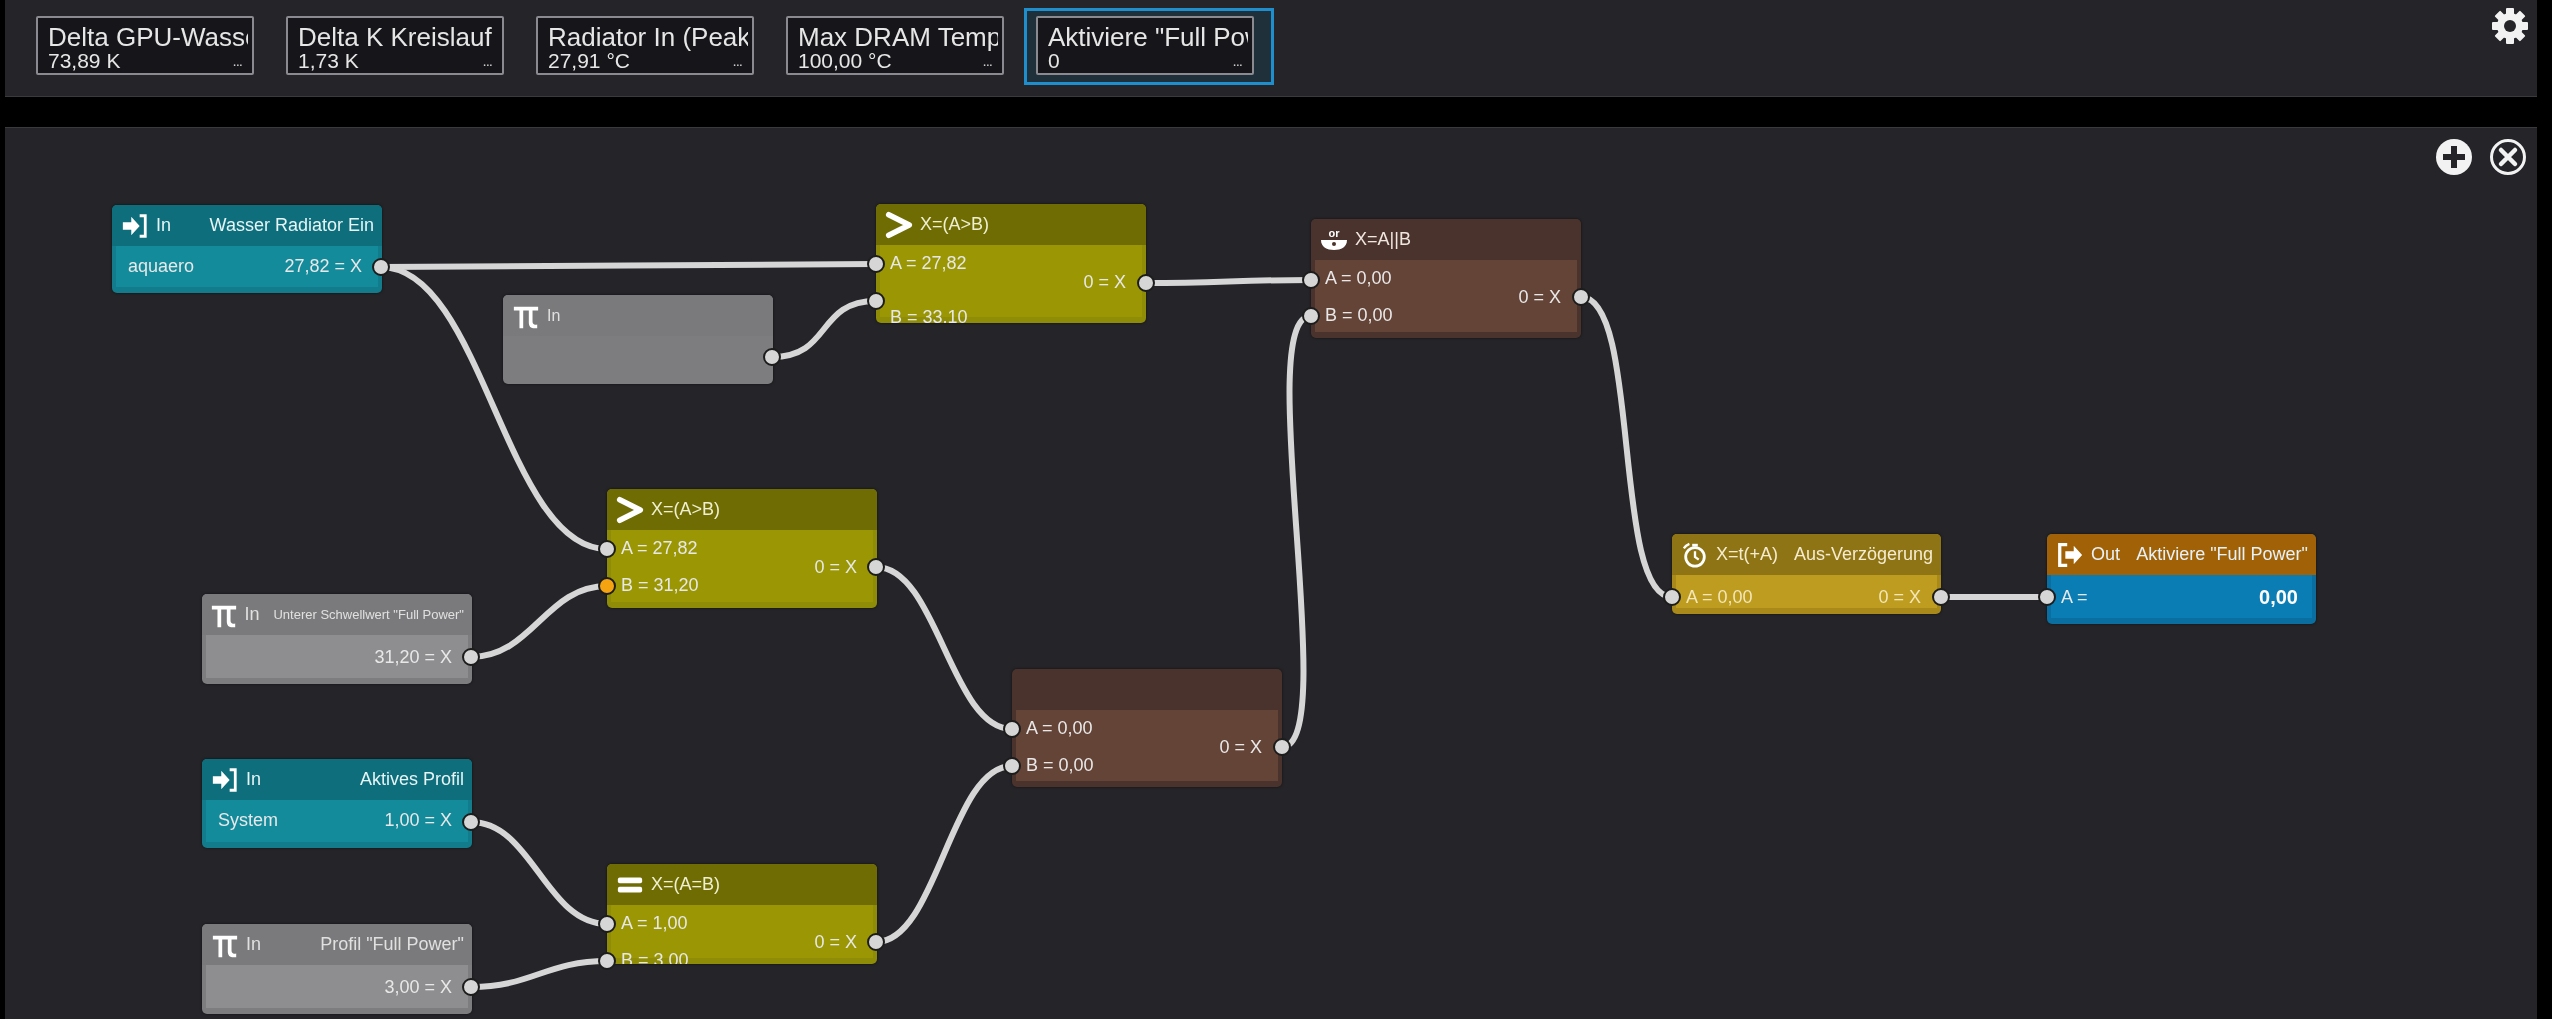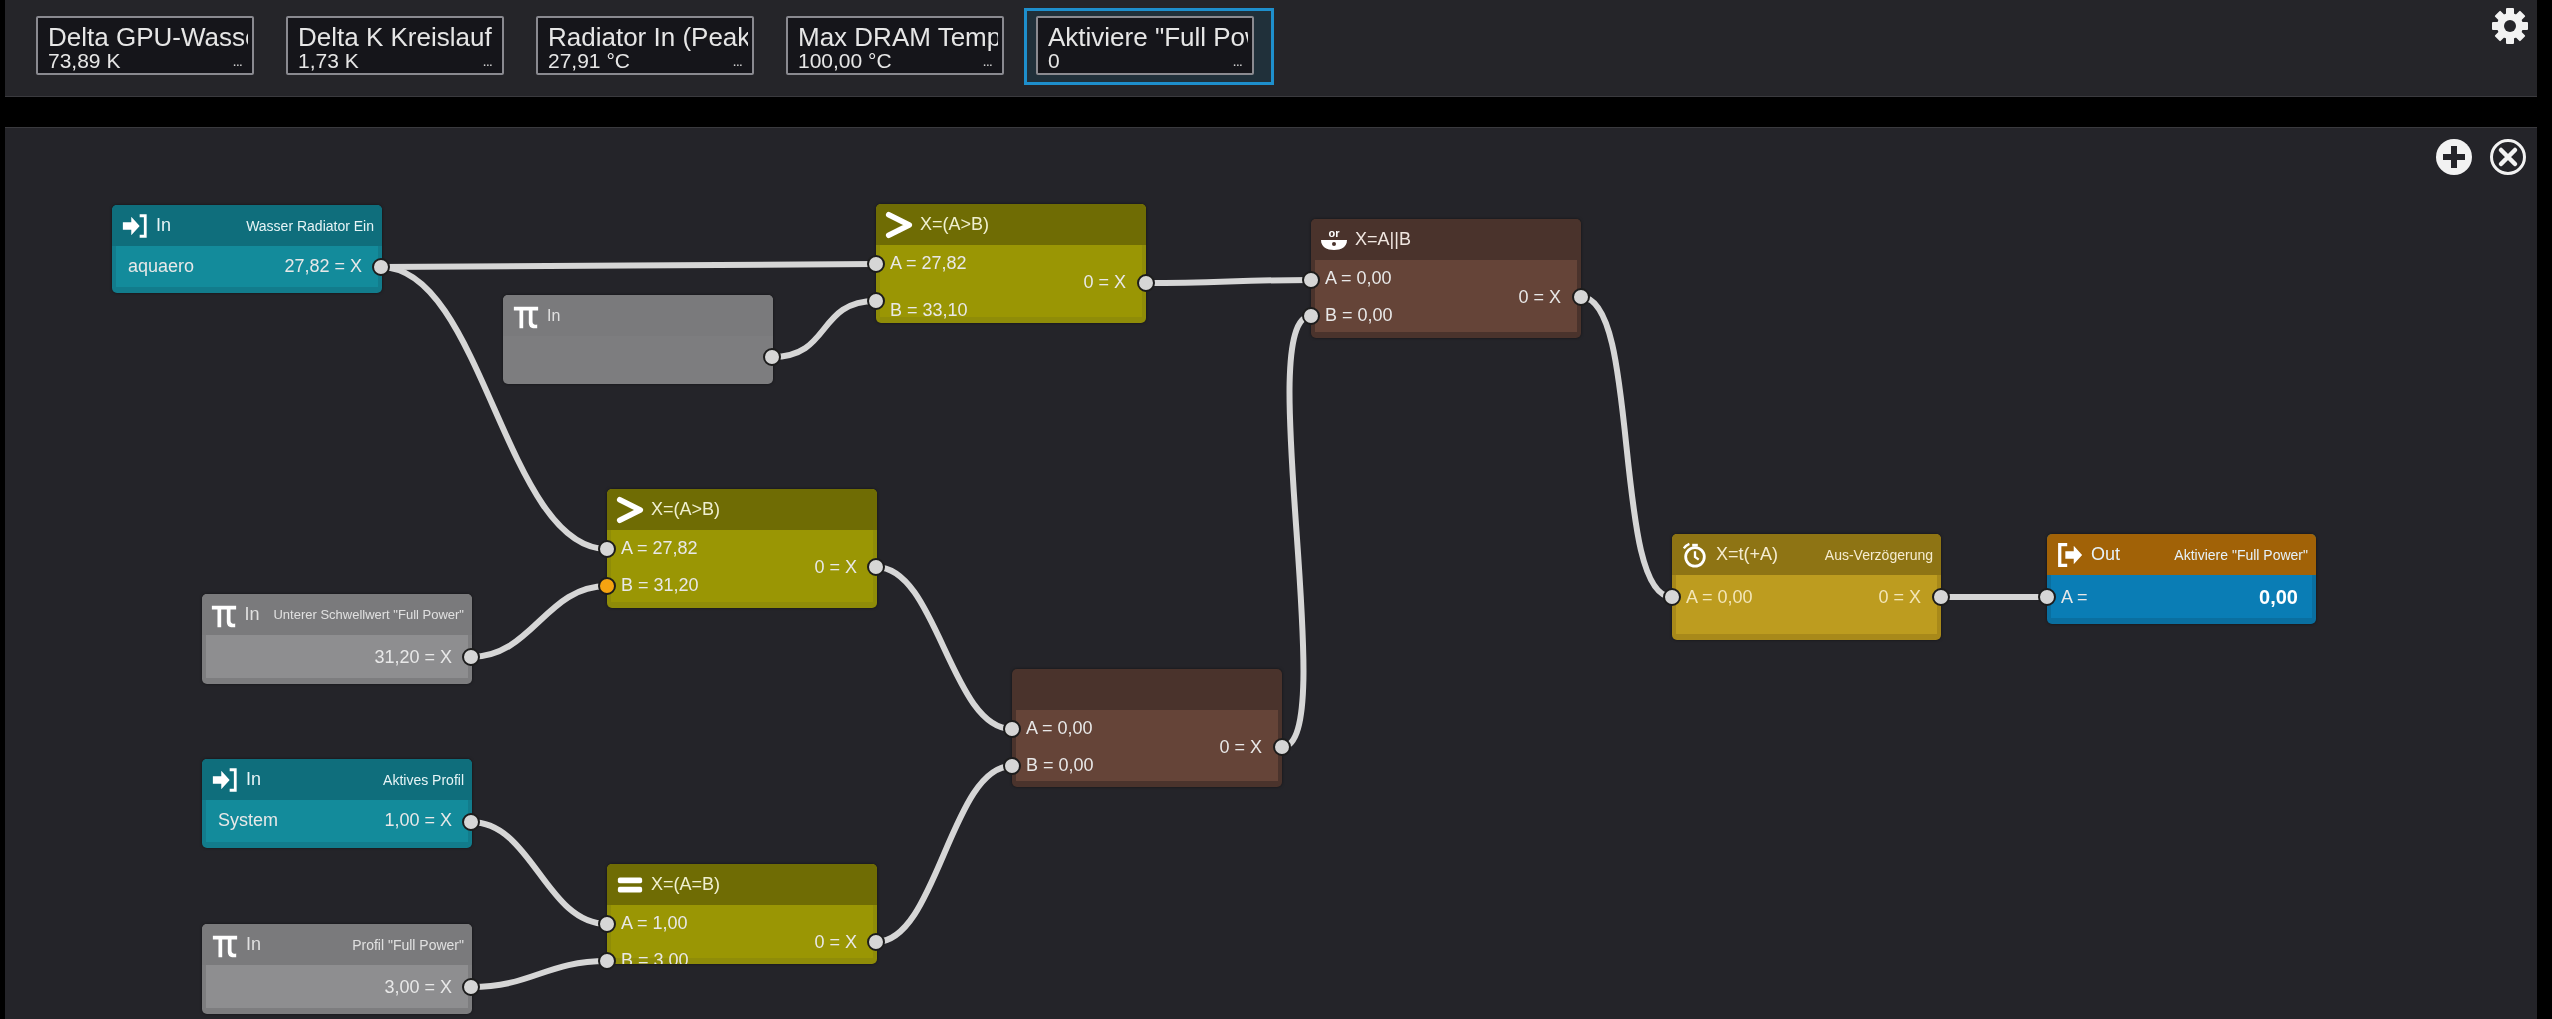--- a/index.html
+++ b/index.html
@@ -20,21 +20,21 @@
             border-top:1px solid #3a3a3e; }
   .canvas-btn { position:absolute; width:38px; height:38px; cursor:pointer; }
 
   svg.wires { position:absolute; left:0; top:0; width:2552px; height:1019px; pointer-events:none; }
 
   .node { position:absolute; border-radius:5px; overflow:hidden; box-shadow:0 0 3px rgba(0,0,0,0.5); }
   .node .hdr { position:absolute; left:0; top:0; right:0; height:41px; display:flex; align-items:center; padding:0 8px; box-sizing:border-box; font-size:18px; }
   .node .body { position:absolute; left:4px; right:4px; top:41px; bottom:6px; }
   .node .ico { width:30px; height:30px; margin-right:6px; display:inline-flex; align-items:center; justify-content:center; }
   .node .type { font-size:18px; }
-  .node .title { margin-left:auto; font-size:14px; white-space:nowrap; }
+  .node .title { margin-left:auto; font-size:18px; white-space:nowrap; }
   .node .title-small { margin-left:14px; font-size:13px; white-space:nowrap; }
   .row { position:absolute; font-size:18px; white-space:nowrap; }
 
   .n-in { background:#127c8c; }
   .n-in .hdr { background:#0f6e7c; color:#e6f4f6; }
   .n-in .body { background:#138b9b; }
   .n-const { background:#7d7d7f; }
   .n-const .hdr { background:#7a7a7c; color:#e0e0e0; }
   .n-const .body { background:#8e8e90; }
   .n-cmp { background:#8f8c08; }
@@ -166,21 +166,21 @@
   <div class="hdr">
     <span class="ico">
       <svg viewBox="0 0 30 30" width="28" height="28">
           <path d="M4 4 L26 15 L4 26" stroke="#fff" stroke-width="6" fill="none" stroke-linejoin="round" stroke-linecap="round"></path>
         </svg>
     </span>
     <span class="type">X=(A&gt;B)</span>
   </div>
   <div class="body">
     <span class="row" style="left:10px; top:8px">A = 27,82</span>
-    <span class="row" style="left:10px; top:55px">B = 33,10</span>
+    <span class="row" style="left:10px; top:62px">B = 33,10</span>
     <span class="row" style="right:16px; top:27px">0 = X</span>
   </div>
 </div>
 
 <div class="node n-logic" style="left:1311px; top:219px; width:270px; height:119px">
   <div class="hdr">
     <span class="ico">
       <svg viewBox="0 0 30 30" width="30" height="30">
         <text x="15" y="12" text-anchor="middle" fill="#fff" font-size="11" font-weight="bold" font-family="Liberation Sans, sans-serif">or</text>
         <path d="M2 15 h26 c0 7 -6 10 -13 10 s-13 -3 -13 -10z" fill="#fff"></path>
@@ -228,21 +228,21 @@
 </div>
 
 <div class="node n-logic" style="left:1012px; top:669px; width:270px; height:118px">
   <div class="body">
     <span class="row" style="left:10px; top:8px">A = 0,00</span>
     <span class="row" style="left:10px; top:45px">B = 0,00</span>
     <span class="row" style="right:16px; top:27px">0 = X</span>
   </div>
 </div>
 
-<div class="node n-delay" style="left:1672px; top:534px; width:269px; height:106px">
+<div class="node n-delay" style="left:1672px; top:534px; width:269px; height:80px">
   <div class="hdr">
     <span class="ico">
       <svg viewBox="0 0 30 30" width="28" height="28">
         <circle cx="15" cy="17" r="10" stroke="#fff" stroke-width="3" fill="none"></circle>
         <rect x="12" y="3" width="6" height="3" fill="#fff"></rect>
         <path d="M15 11 v6 l4 3" stroke="#fff" stroke-width="2.5" fill="none"></path>
         <path d="M3 8 a12 12 0 0 1 6 -5" stroke="#fff" stroke-width="2.5" fill="none"></path>
       </svg>
     </span>
     <span class="type">X=t(+A)</span>

